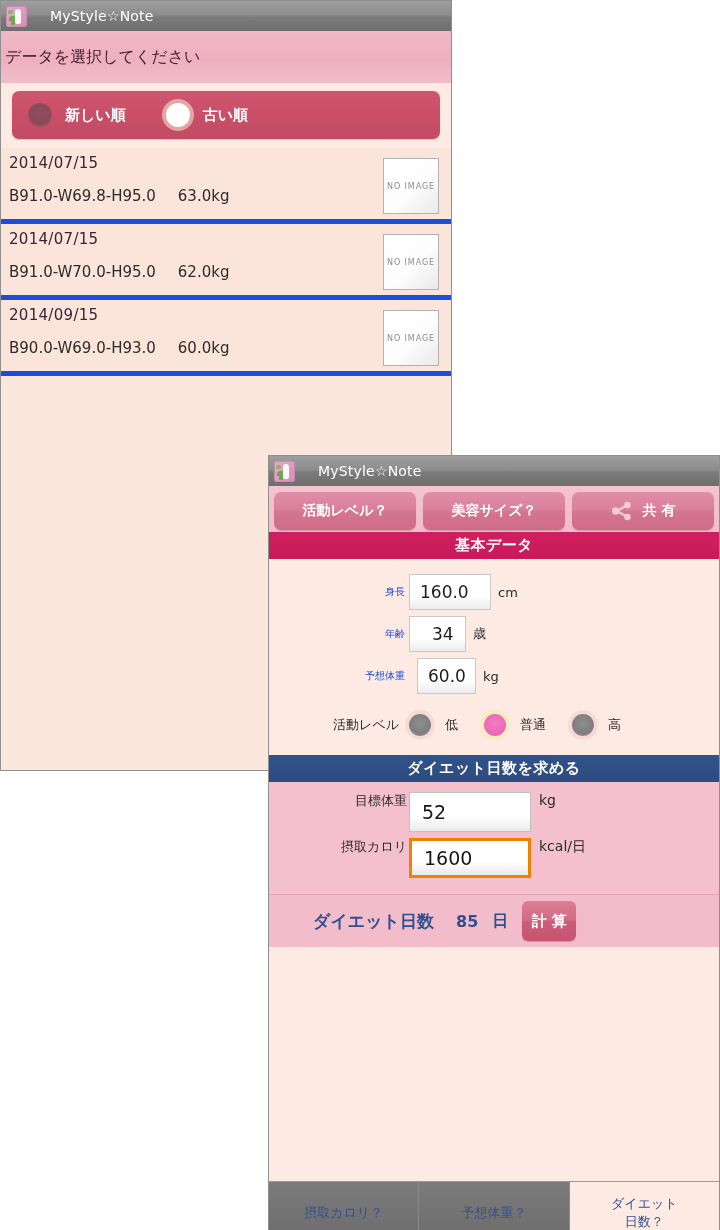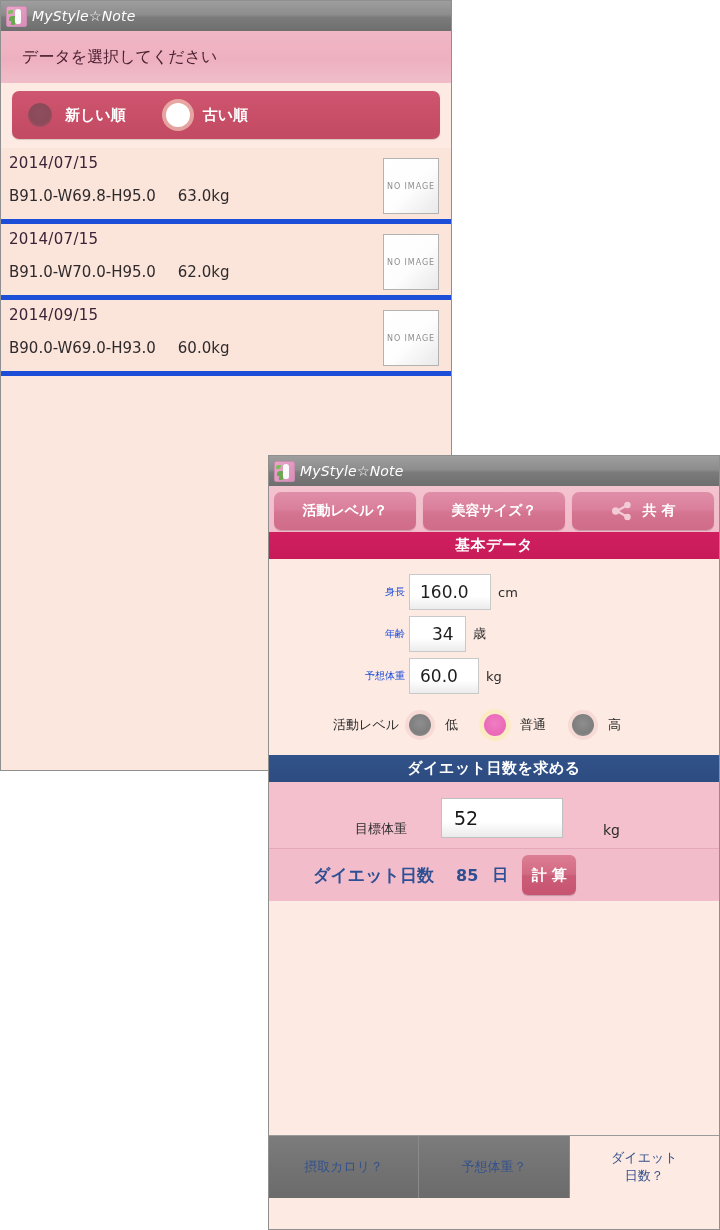--- a/index.html
+++ b/index.html
@@ -17,26 +17,26 @@
     height:30px;
     background:linear-gradient(to bottom,#9e9e9e 0%,#8d8d8d 45%,#7b7b7b 55%,#6e6e6e 100%);
     display:flex;align-items:center;padding-left:5px;box-sizing:border-box;
   }
   .app-icon{width:21px;height:21px;flex:0 0 21px;border-radius:2px;position:relative;overflow:hidden;
     background:linear-gradient(135deg,#e8a8c8 0%,#d98cb8 100%);border:1px solid #c98bb0;box-sizing:border-box;}
   .app-icon .fig{position:absolute;left:8px;top:2px;width:6px;height:15px;background:#fafafa;border-radius:3px 3px 2px 2px;}
   .app-icon .leaf1{position:absolute;left:2px;top:9px;width:6px;height:5px;background:#6aa84f;border-radius:60% 10% 60% 10%;}
   .app-icon .leaf2{position:absolute;left:4px;top:13px;width:5px;height:5px;background:#6aa84f;border-radius:60% 10% 60% 10%;}
   .app-icon .leaf3{position:absolute;left:1px;top:3px;width:5px;height:4px;background:#7fbb5e;border-radius:60% 10% 60% 10%;}
-  .title-text{color:#ffffff;font-size:14px;margin-left:5px;letter-spacing:.2px;font-style:italic;}
+  .title-text{color:#ffffff;font-size:14px;margin-left:23px;letter-spacing:.2px;}
 
   
   #win1{left:0;top:0;width:452px;height:771px;background:#fbe7de;}
   .w1-prompt{
-    height:52px;display:flex;align-items:center;padding-left:21px;box-sizing:border-box;
+    height:52px;display:flex;align-items:center;padding-left:4px;box-sizing:border-box;
     background:linear-gradient(to bottom,#f0b7c5 0%,#eeb0c0 55%,#f0bdc9 100%);
     color:#4a2030;font-size:16px;
   }
   .w1-sortwrap{padding:8px 11px 9px 11px;background:#fdeae3;font-family:Liberation Serif, serif;}
   .w1-sortbar{
     height:48px;border-radius:7px;display:flex;align-items:center;padding-left:16px;box-sizing:border-box;
     background:linear-gradient(to bottom,#cf5670 0%,#c94f68 50%,#c24a63 100%);
     box-shadow:0 1px 1px rgba(0,0,0,.15);
   }
   .radio{width:24px;height:24px;border-radius:50%;flex:0 0 24px;position:relative;}
@@ -85,32 +85,32 @@
   .panel{background:#fdeae3;padding:12px 0 10px 0;}
   .frow{display:flex;align-items:center;height:42px;}
   .flabel{width:140px;text-align:right;font-size:10px;color:#1d4ed8;padding-right:4px;box-sizing:border-box;}
   .finput{
     height:36px;box-sizing:border-box;border:1px solid #c9c9c9;
     background:linear-gradient(to bottom,#ffffff 0%,#ffffff 62%,#ececec 100%);
     display:flex;align-items:center;padding-left:10px;font-size:17px;color:#1d1d1d;
   }
   .finput.w-h{width:82px;}
   .finput.w-a{width:57px;padding-left:22px;}
-  .finput.w-w{width:70px;}
+  .finput.w-w{width:59px;margin-left:8px;}
   .funit{font-size:13px;color:#2b2b2b;margin-left:7px;}
 
   .lvlrow{display:flex;align-items:center;height:40px;margin-top:8px;}
   .lvl-label{width:140px;text-align:right;font-size:13px;color:#2b2b2b;padding-right:10px;box-sizing:border-box;}
   .lvl-dot{width:22px;height:22px;border-radius:50%;flex:0 0 22px;}
   .lvl-dot.off{background:radial-gradient(circle at 50% 42%,#8e8e8e 0%,#7e7e7e 60%,#9c9c9c 100%);box-shadow:0 0 0 4px rgba(240,200,195,.45);}
   .lvl-dot.on{background:radial-gradient(circle at 50% 42%,#f07dc4 0%,#ea68b6 70%,#e45dae 100%);box-shadow:0 0 0 5px rgba(250,235,190,.85);}
   .lvl-text{font-size:13px;color:#2b2b2b;margin:0 26px 0 14px;}
 
   .panel2{background:#f4c0ce;padding:10px 0 10px 0;}
-  .frow2{display:flex;align-items:flex-end;height:46px;gap:32px;}
+  .frow2{display:flex;align-items:flex-start;height:46px;}
   .flabel2{width:140px;text-align:right;font-size:13px;color:#2b2b2b;padding-right:2px;box-sizing:border-box;}
   .finput2{
     height:40px;width:122px;box-sizing:border-box;border:1px solid #c0c0c0;
     background:linear-gradient(to bottom,#ffffff 0%,#ffffff 60%,#eaeaea 100%);
     display:flex;align-items:center;padding-left:12px;font-size:19px;color:#161616;
   }
   .finput2.focused{border:3px solid #f08000;}
   .funit2{font-size:14px;color:#2b2b2b;margin-left:8px;}
 
   .resultbar{
@@ -254,20 +254,25 @@
   </div>
 
   <div class="band blue">ダイエット日数を求める</div>
 
   <div class="panel2">
     <div class="frow2">
       <div class="flabel2">目標体重</div>
       <div class="finput2">52</div>
       <div class="funit2">kg</div>
     </div>
+    <div class="frow2">
+      <div class="flabel2">摂取カロリ</div>
+      <div class="finput2 focused">1600</div>
+      <div class="funit2">kcal/日</div>
+    </div>
   </div>
 
   <div class="resultbar">
     <div class="res-label">ダイエット日数</div>
     <div class="res-num">85</div>
     <div class="res-unit">日</div>
     <div class="calc-btn">計 算</div>
   </div>
 
   <div class="w2-filler"></div>

